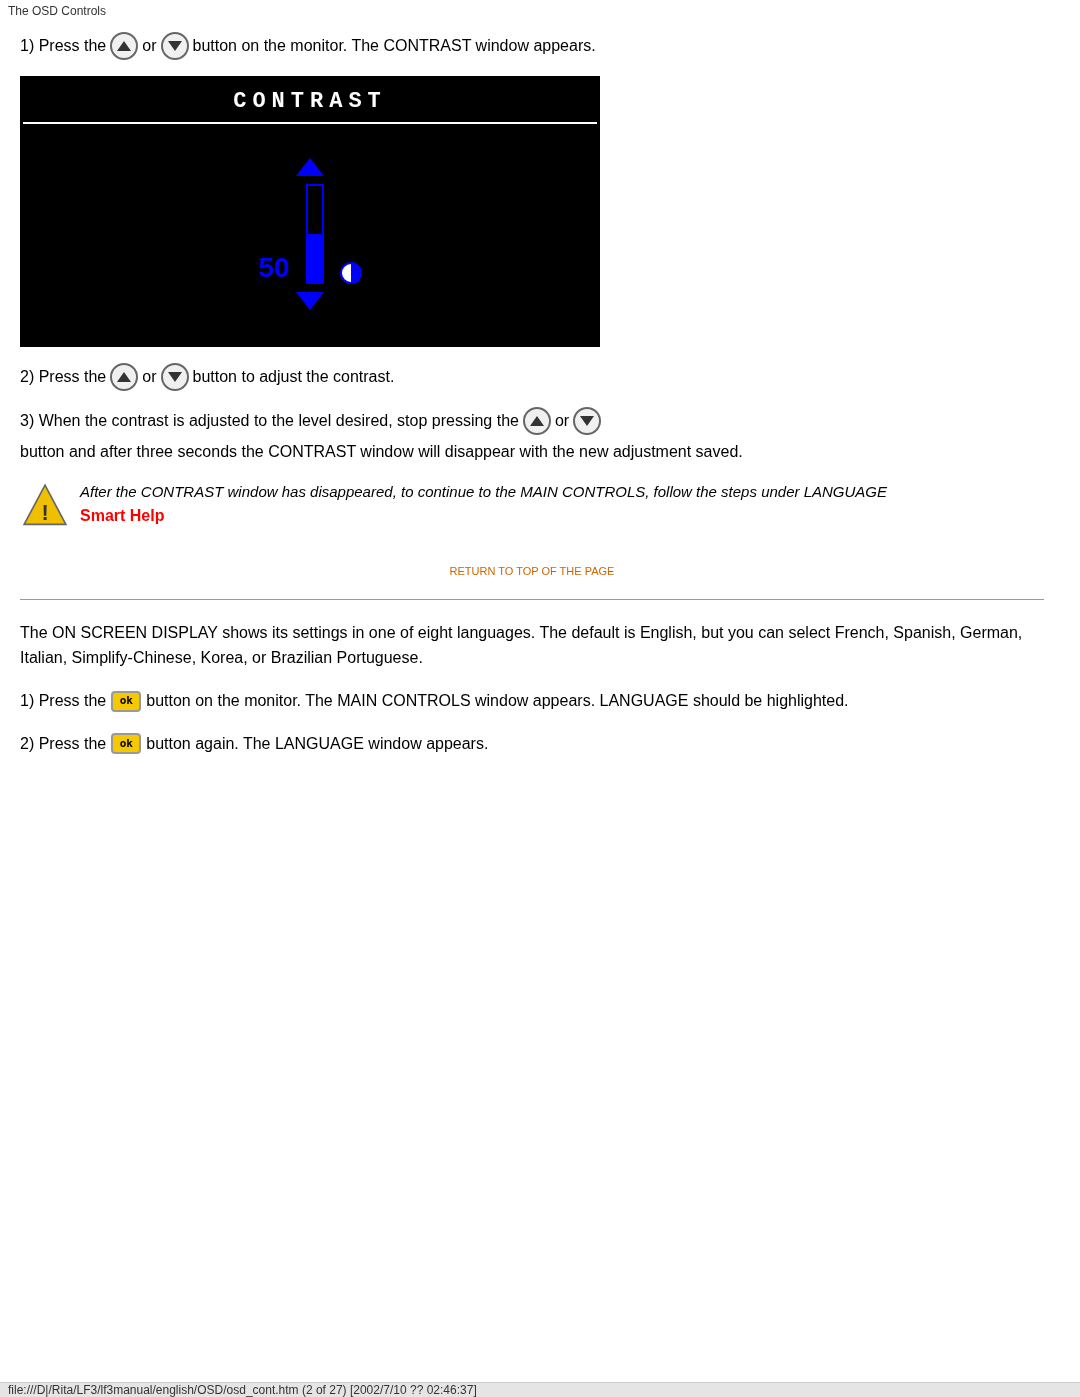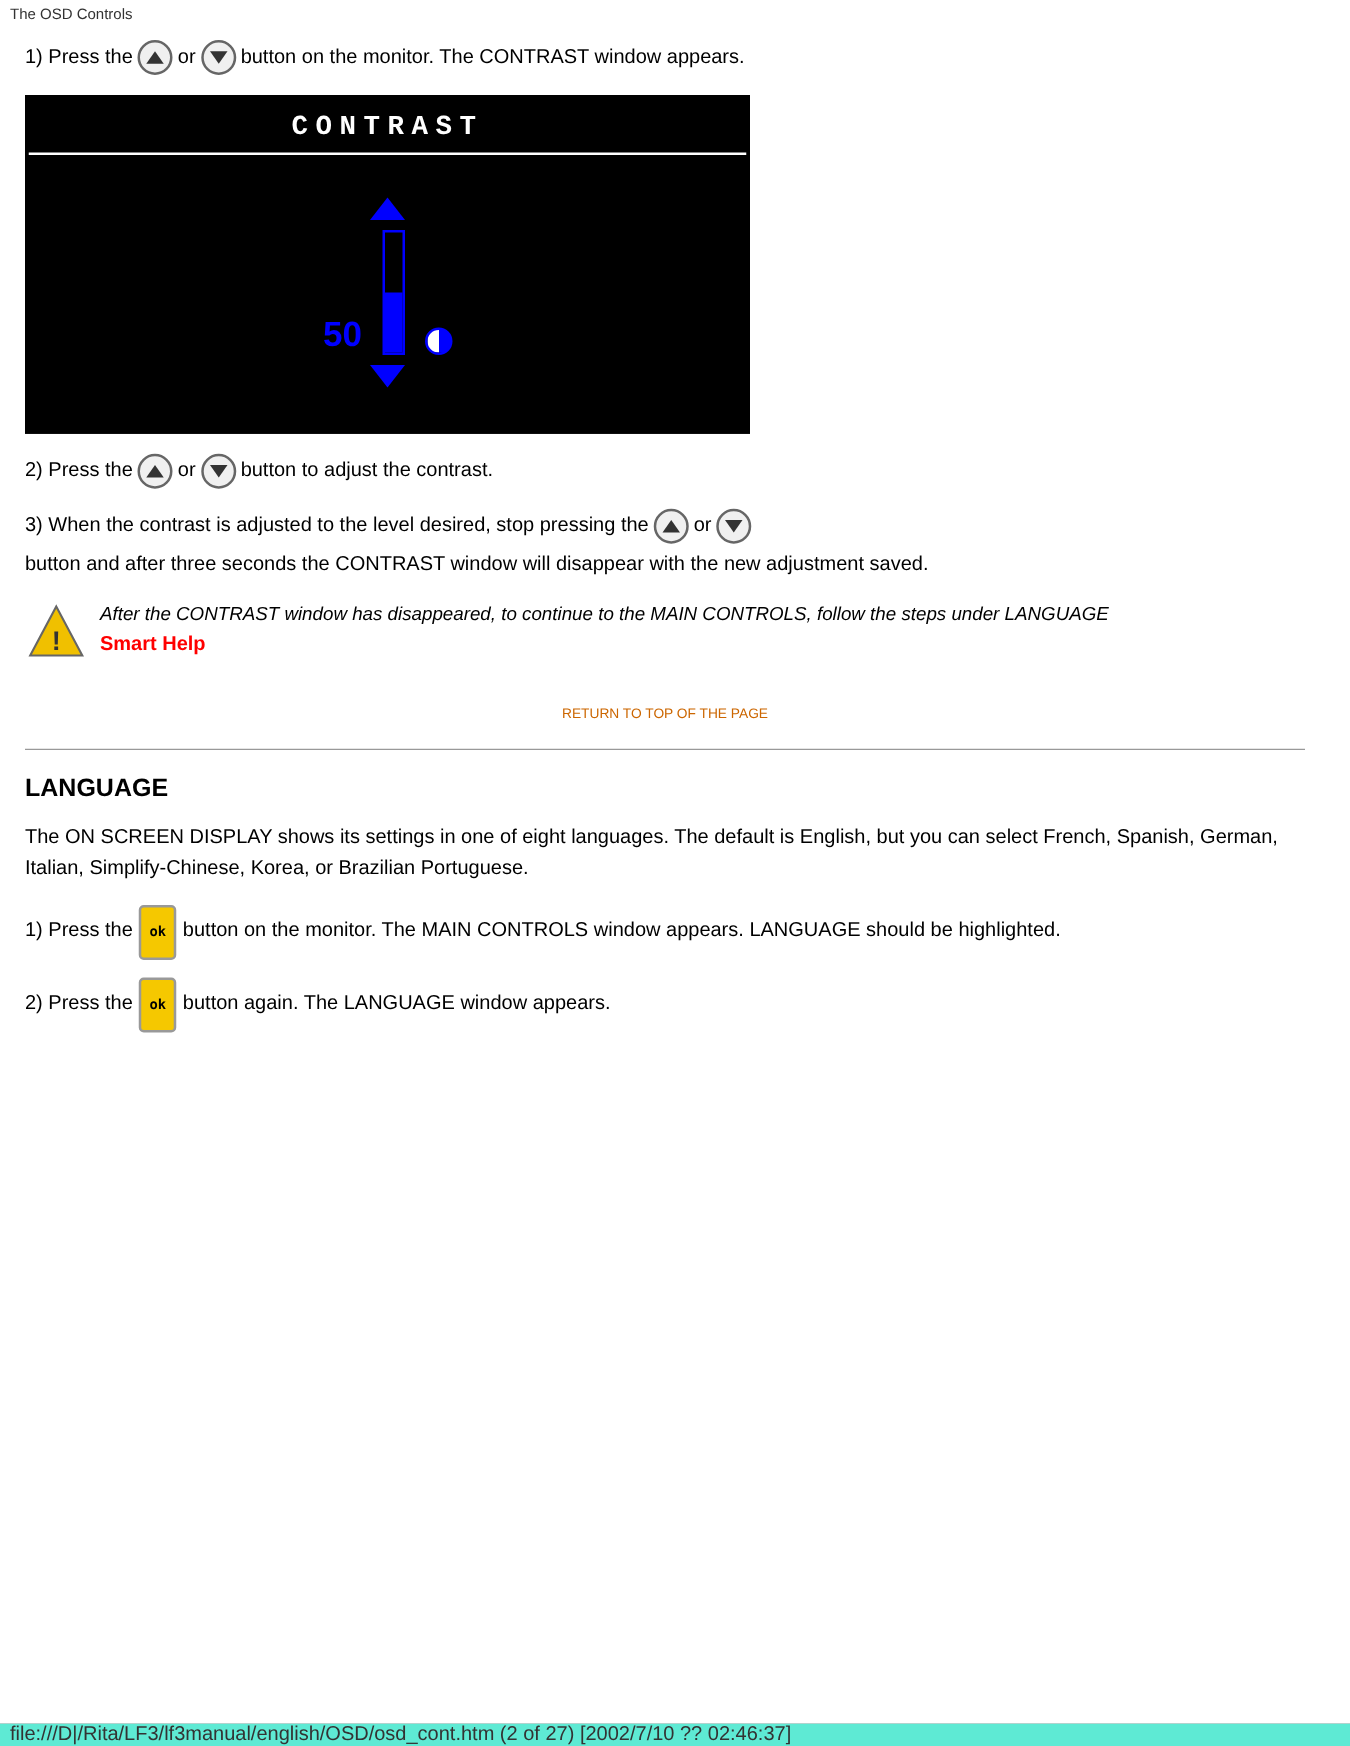--- a/index.html
+++ b/index.html
@@ -76,21 +76,21 @@
       border-right: 7px solid transparent;
       border-top: 10px solid #333;
     }
 
     
     .btn-ok {
       display: inline-flex;
       align-items: center;
       justify-content: center;
       width: 30px;
-      height: 44px;
+      height: 21px;
       border: 2px solid #999;
       border-radius: 4px;
       background: #f5c800;
       font-size: 11px;
       font-weight: bold;
       color: #000;
       font-family: monospace;
     }
 
     
@@ -260,23 +260,23 @@
       gap: 5px;
       line-height: 1.8;
       margin-bottom: 14px;
     }
 
     .status-bar {
       position: fixed;
       bottom: 0;
       left: 0;
       width: 100%;
-      background: #5eead4;
+      background: #e5e5e5;
       border-top: 1px solid #ccc;
-      font-size: 16px;
+      font-size: 12px;
       padding: 0 8px;
       color: #333;
     }
 
     
     .half-circle {
       display: inline-block;
       width: 22px;
       height: 22px;
       border-radius: 50%;
@@ -359,21 +359,20 @@
     </div>
   </div>
 
   <div class="return-link">
     <a href="#">RETURN TO TOP OF THE PAGE</a>
   </div>
 
   <hr>
 
   <div>
-    <div class="section-title">LANGUAGE</div>
     <p class="section-text">The ON SCREEN DISPLAY shows its settings in one of eight languages. The default is English, but you can select French, Spanish, German, Italian, Simplify-Chinese, Korea, or Brazilian Portuguese.</p>
 
     <div class="step-line">
       <span>1) Press the</span>
       <span class="btn-ok">ok</span>
       <span>button on the monitor. The MAIN CONTROLS window appears. LANGUAGE should be highlighted.</span>
     </div>
 
     <div class="step-line">
       <span>2) Press the</span>

